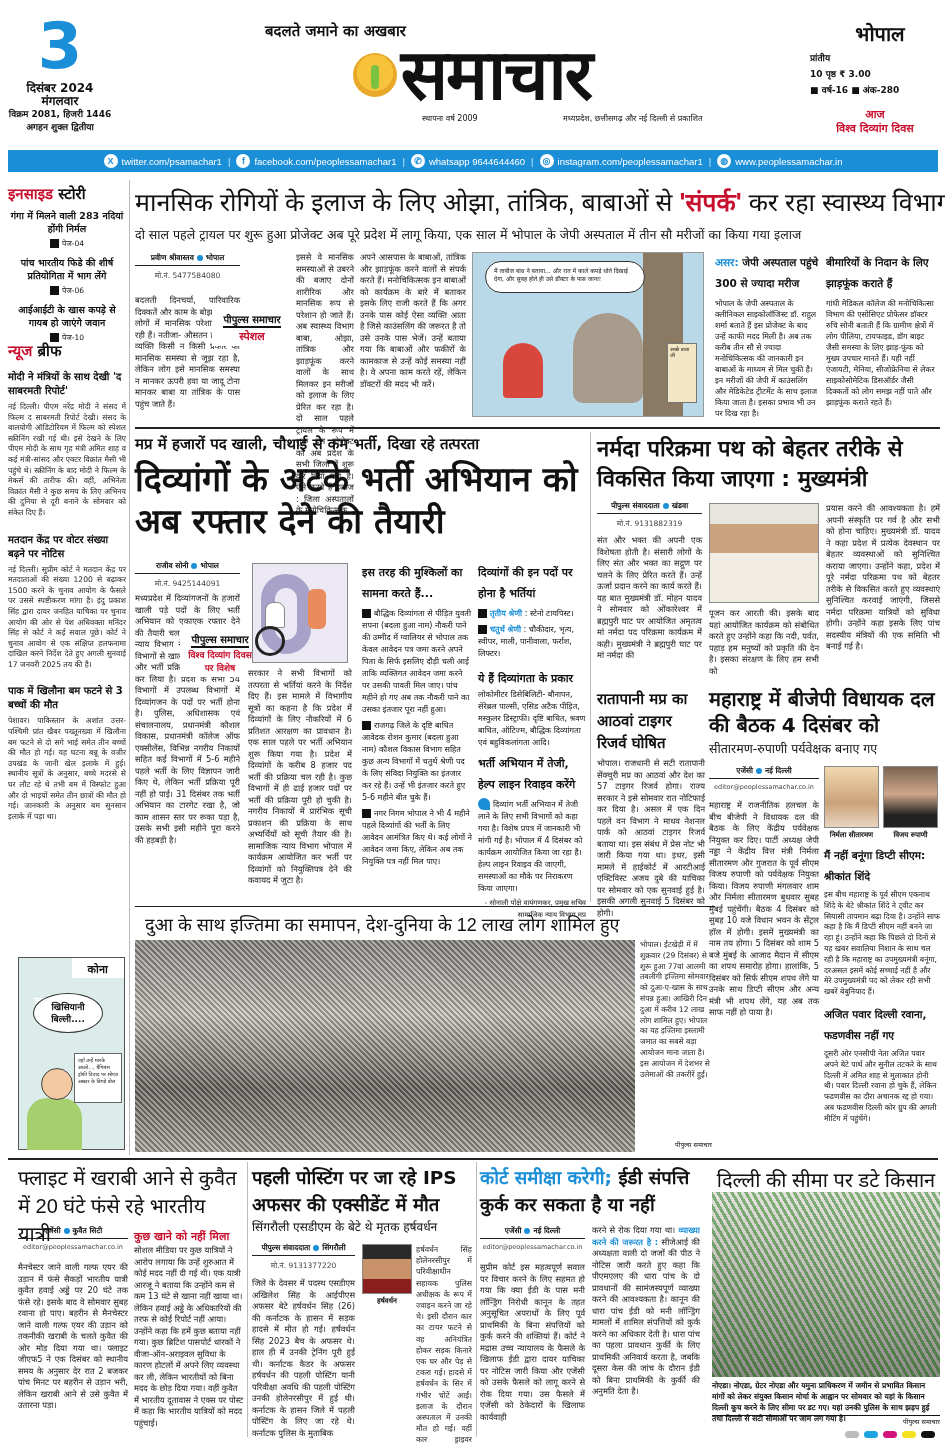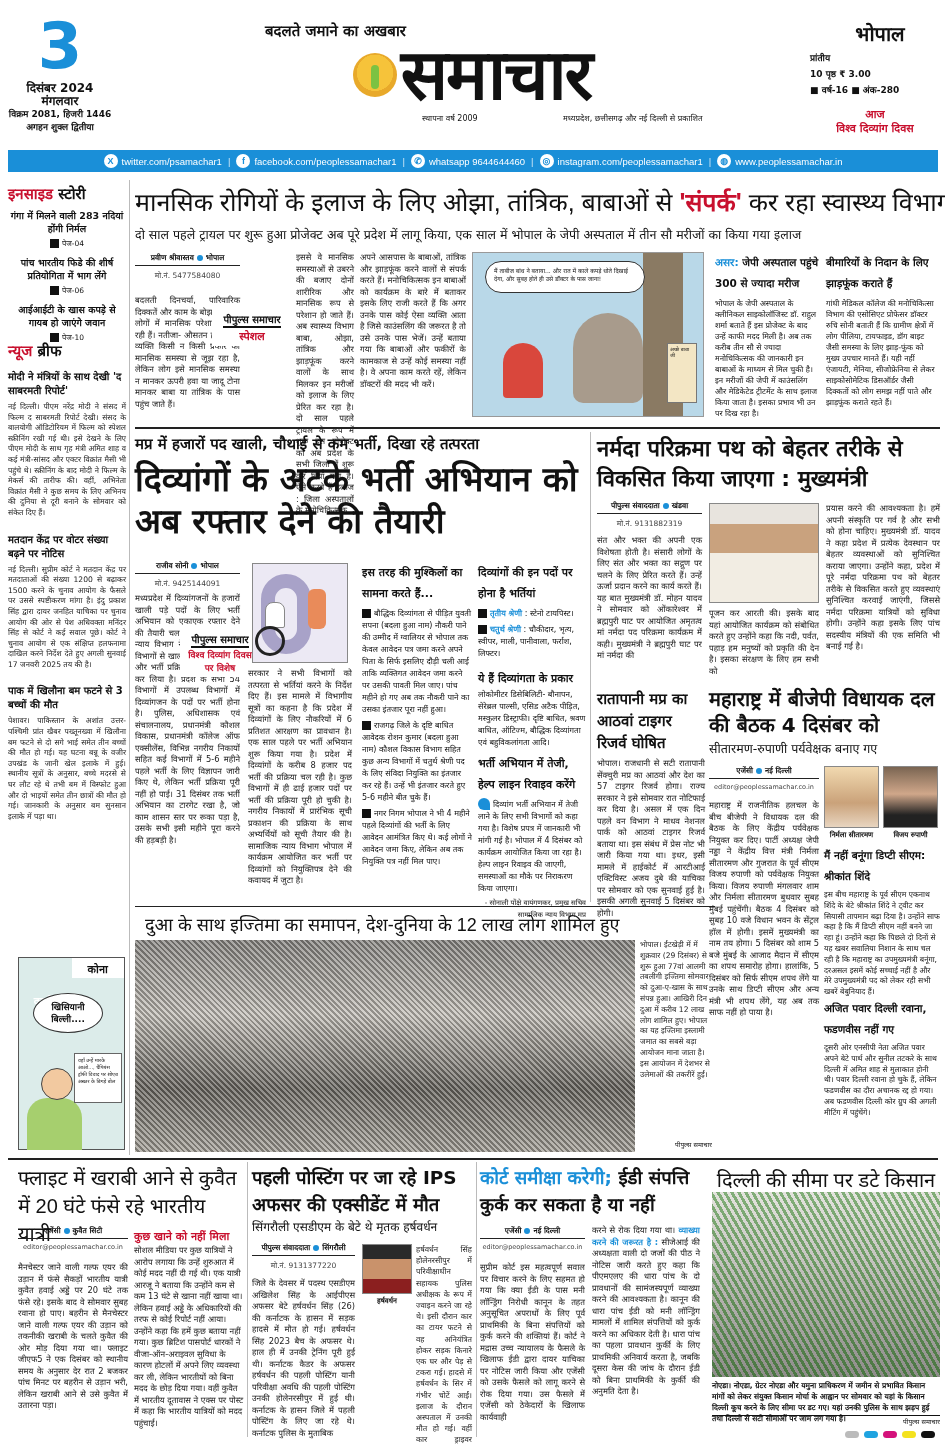--- a/index.html
+++ b/index.html
@@ -283,21 +283,21 @@
   <div class="mob" style="font-size:6.5px;">editor@peoplessamachar.co.in</div>
 </div>
 <div class="abs body-text" style="left:709px;top:800px;width:110px;">महाराष्ट्र में राजनीतिक हलचल के बीच बीजेपी ने विधायक दल की बैठक के लिए केंद्रीय पर्यवेक्षक नियुक्त कर दिए। पार्टी अध्यक्ष जेपी नड्डा ने केंद्रीय वित्त मंत्री निर्मला सीतारमण और गुजरात के पूर्व सीएम विजय रुपाणी को पर्यवेक्षक नियुक्त किया। विजय रुपाणी मंगलवार शाम और निर्मला सीतारमण बुधवार सुबह मुंबई पहुंचेंगी। बैठक 4 दिसंबर को सुबह 10 वजे विधान भवन के सेंट्रल हॉल में होगी। इसमें मुख्यमंत्री का नाम तय होगा। 5 दिसंबर को शाम 5 बजे मुंबई के आजाद मैदान में सीएम का शपथ समारोह होगा। हालांकि, 5 दिसंबर को सिर्फ सीएम शपथ लेंगे या उनके साथ डिप्टी सीएम और अन्य मंत्री भी शपथ लेंगे, यह अब तक साफ नहीं हो पाया है।</div>
 <div class="abs photo" style="left:824px;top:766px;width:55px;height:62px;background:linear-gradient(180deg,#f1d9b0,#caa27a 60%,#e8d5c0);"></div>
 <div class="abs photo" style="left:883px;top:766px;width:55px;height:62px;background:linear-gradient(180deg,#7a6552,#d0a78a 45%,#222 80%);"></div>
 <div class="abs" style="left:824px;top:830px;width:55px;font-size:7px;font-weight:bold;text-align:center;">निर्मला सीतारमण</div>
 <div class="abs" style="left:883px;top:830px;width:55px;font-size:7px;font-weight:bold;text-align:center;">विजय रुपाणी</div>
 <div class="abs" style="left:824px;top:845px;width:116px;">
   <div class="side-h">मैं नहीं बनूंगा डिप्टी सीएम: श्रीकांत शिंदे</div>
   <div class="side-t" style="font-size:7.6px;line-height:10.8px;margin-top:3px;">इस बीच महाराष्ट्र के पूर्व सीएम एकनाथ शिंदे के बेटे श्रीकांत शिंदे ने ट्वीट कर सियासी तापमान बढ़ा दिया है। उन्होंने साफ कहा है कि मैं डिप्टी सीएम नहीं बनने जा रहा हूं। उन्होंने कहा कि पिछले दो दिनों से यह खबर सवालिया निशान के साथ चल रही है कि महाराष्ट्र का उपमुख्यमंत्री बनूंगा, दरअसल इसमें कोई सच्चाई नहीं है और मेरे उपमुख्यमंत्री पद को लेकर रही सभी खबरें बेबुनियाद हैं।</div>
-  <div class="side-h" style="">अजित पवार दिल्ली रवाना, फडणवीस नहीं गए</div>
+  <div class="side-h" style="margin-top:6px;">अजित पवार दिल्ली रवाना, फडणवीस नहीं गए</div>
   <div class="side-t" style="font-size:7.6px;line-height:10.8px;margin-top:3px;">दूसरी ओर एनसीपी नेता अजित पवार अपने बेटे पार्थ और सुनील तटकरे के साथ दिल्ली में अमित शाह से मुलाकात होनी थी। पवार दिल्ली रवाना हो चुके हैं, लेकिन फडणवीस का दौरा अचानक रद्द हो गया। अब फडणवीस दिल्ली कोर ग्रुप की अगली मीटिंग में पहुंचेंगे।</div>
 </div>
 
 <div class="abs rule" style="left:135px;top:906px;width:580px;"></div>
 <div class="abs cond" style="left:145px;top:912px;width:570px;font-size:18px;white-space:nowrap;">दुआ के साथ इज्तिमा का समापन, देश-दुनिया के 12 लाख लोग शामिल हुए</div>
 <div class="abs crowd" style="left:135px;top:940px;width:500px;height:212px;"></div>
 <div class="abs body-text" style="left:640px;top:940px;width:72px;font-size:7.6px;line-height:10.8px;text-align:left;">भोपाल। ईंटखेड़ी में में शुक्रवार (29 दिसंबर) से शुरू हुआ 77वां आलमी तबलीगी इज्तिमा सोमवार को दुआ-ए-खास के साथ संपन्न हुआ। आखिरी दिन दुआ में करीब 12 लाख लोग शामिल हुए। भोपाल का यह इज्तिमा इस्लामी जमात का सबसे बड़ा आयोजन माना जाता है। इस आयोजन में देशभर से उलेमाओं की तकरीरें हुईं।</div>
 <div class="abs" style="left:640px;top:1140px;width:72px;font-size:6.5px;text-align:right;">पीपुल्स समाचार</div>
 
 <div class="abs rule" style="left:8px;top:1158px;width:930px;height:2px;"></div>

